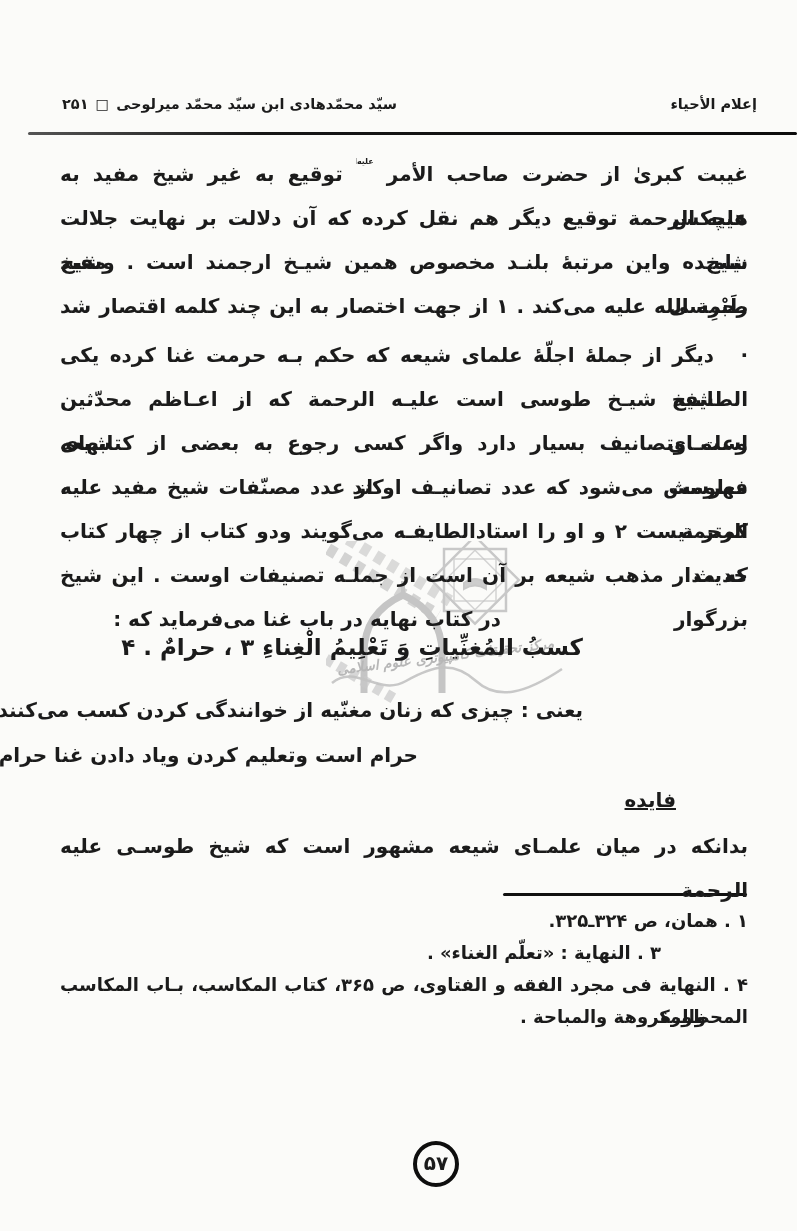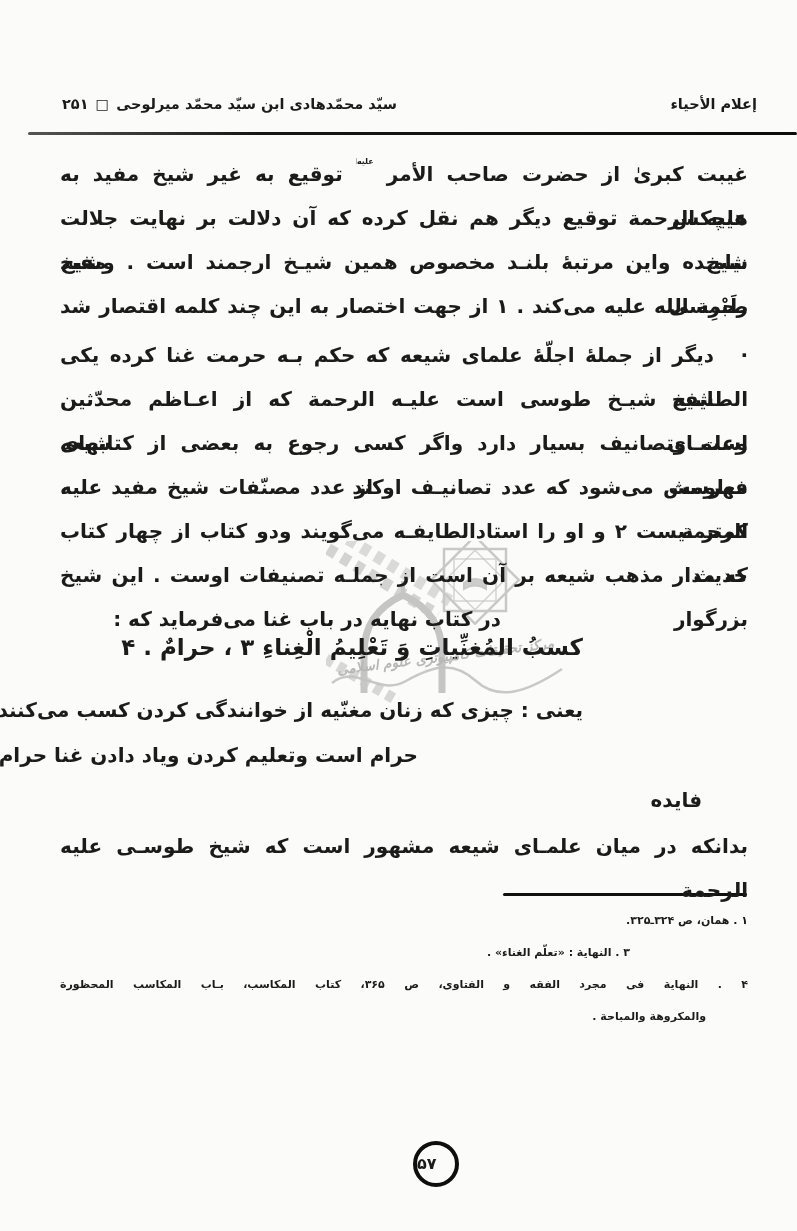--- a/index.html
+++ b/index.html
@@ -13,30 +13,30 @@
   
   .hdr{font-size:14.5px;letter-spacing:0;white-space:nowrap;}
   .hdr-left{left:62px;top:96px;display:flex;flex-direction:row;gap:7px;align-items:center;}
   .hdr-right{right:40px;top:96px;}
   .hdr-rule{left:28px;top:132px;width:769px;height:3px;background:linear-gradient(90deg,#555,#161616 30%,#0c0c0c);border-radius:2px;}
   
   .textcol{left:60px;width:688px;z-index:2;}
   .bline{height:44px;line-height:44px;font-size:20px;white-space:nowrap;}
   .just{text-align:justify;text-align-last:justify;white-space:normal;}
   .ragr{text-align:right;white-space:nowrap;}
-  .fn{font-size:11px;}
+  .fn{font-size:18px;}
   .fnline{height:32px;line-height:32px;}
   .honor{display:inline-block;font-size:8px;line-height:8px;max-width:18px;vertical-align:top;margin-top:6px;letter-spacing:-0.5px;white-space:normal;overflow:hidden;height:20px;}
   .verse{font-size:23px;}
   .fayda{font-size:20px;}
   .fnrule{top:893px;left:503px;width:244px;height:3px;background:#101010;border-radius:2px;}
   
   .pgcircle{
     left:413px;top:1141px;width:46px;height:46px;border:4px solid #0e0e0e;border-radius:50%;
-    box-sizing:border-box;line-height:37px;font-size:16px;z-index:2;
+    box-sizing:border-box;text-align:center;line-height:37px;font-size:20px;z-index:2;
   }
   
   .wm{left:326px;top:541px;width:240px;height:165px;z-index:1;opacity:.9;}
   .wm-sign{
     left:328px;top:648px;width:235px;z-index:1;
     color:#b7b7b7;font-size:13.5px;font-style:italic;font-weight:700;
     transform:rotate(-7deg);white-space:nowrap;text-align:center;
   }
 </style>
 </head>
@@ -74,29 +74,29 @@
 <div class="abs rtl textcol" style="top:625px;">
   <div class="bline ragr verse" style="margin-right:165px;">کسبُ المُغنِّیاتِ وَ تَعْلِیمُ الْغِناءِ ۳ ، حرامٌ . ۴</div>
 </div>
 
 <div class="abs rtl textcol" style="top:688px;">
   <div class="bline ragr" style="margin-right:165px;height:45px;line-height:45px;">یعنی : چیزی که زنان مغنّیه از خوانندگی کردن کسب می‌کنند</div>
   <div class="bline ragr" style="margin-right:330px;height:45px;line-height:45px;">حرام است وتعلیم کردن ویاد دادن غنا حرام است .</div>
 </div>
 
 <div class="abs rtl textcol fayda" style="top:780px;">
-  <div class="bline ragr" style="margin-right:46px;height:40px;line-height:40px;">فایده</div>
+  <div class="bline ragr" style="margin-right:72px;height:40px;line-height:40px;text-decoration:underline;">فایده</div>
   <div class="bline just" style="margin-top:4px;">بدانکه در میان علمـای شیعه مشهور است که شیخ طوسـی علیه الرحمة</div>
 </div>
 
 <div class="abs fnrule"></div>
 
 <div class="abs rtl textcol fn" style="top:905px;">
   <div class="fnline ragr">۱ . همان، ص ۳۲۴ـ۳۲۵.</div>
-  <div class="fnline ragr" style="margin-right:118px;">۳ . النهایة : «تعلّم الغناء» .</div>
+  <div class="fnline ragr" style="margin-right:87px;">۳ . النهایة : «تعلّم الغناء» .</div>
   <div class="fnline just">۴ . النهایة فی مجرد الفقه و الفتاوی، ص ۳۶۵، کتاب المکاسب، بـاب المکاسب المحظورة</div>
   <div class="fnline ragr" style="margin-right:42px;">والمکروهة والمباحة .</div>
 </div>
 
 <div class="abs pgcircle">۵۷</div>
 
 <div class="abs wm">
   <svg width="240" height="165" viewBox="0 0 240 165">
     <g stroke="#c3c3c3" fill="none">
 

